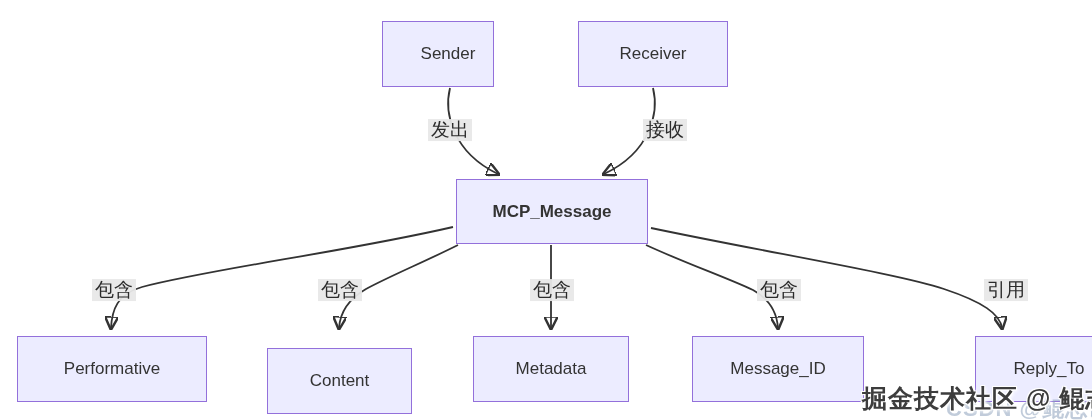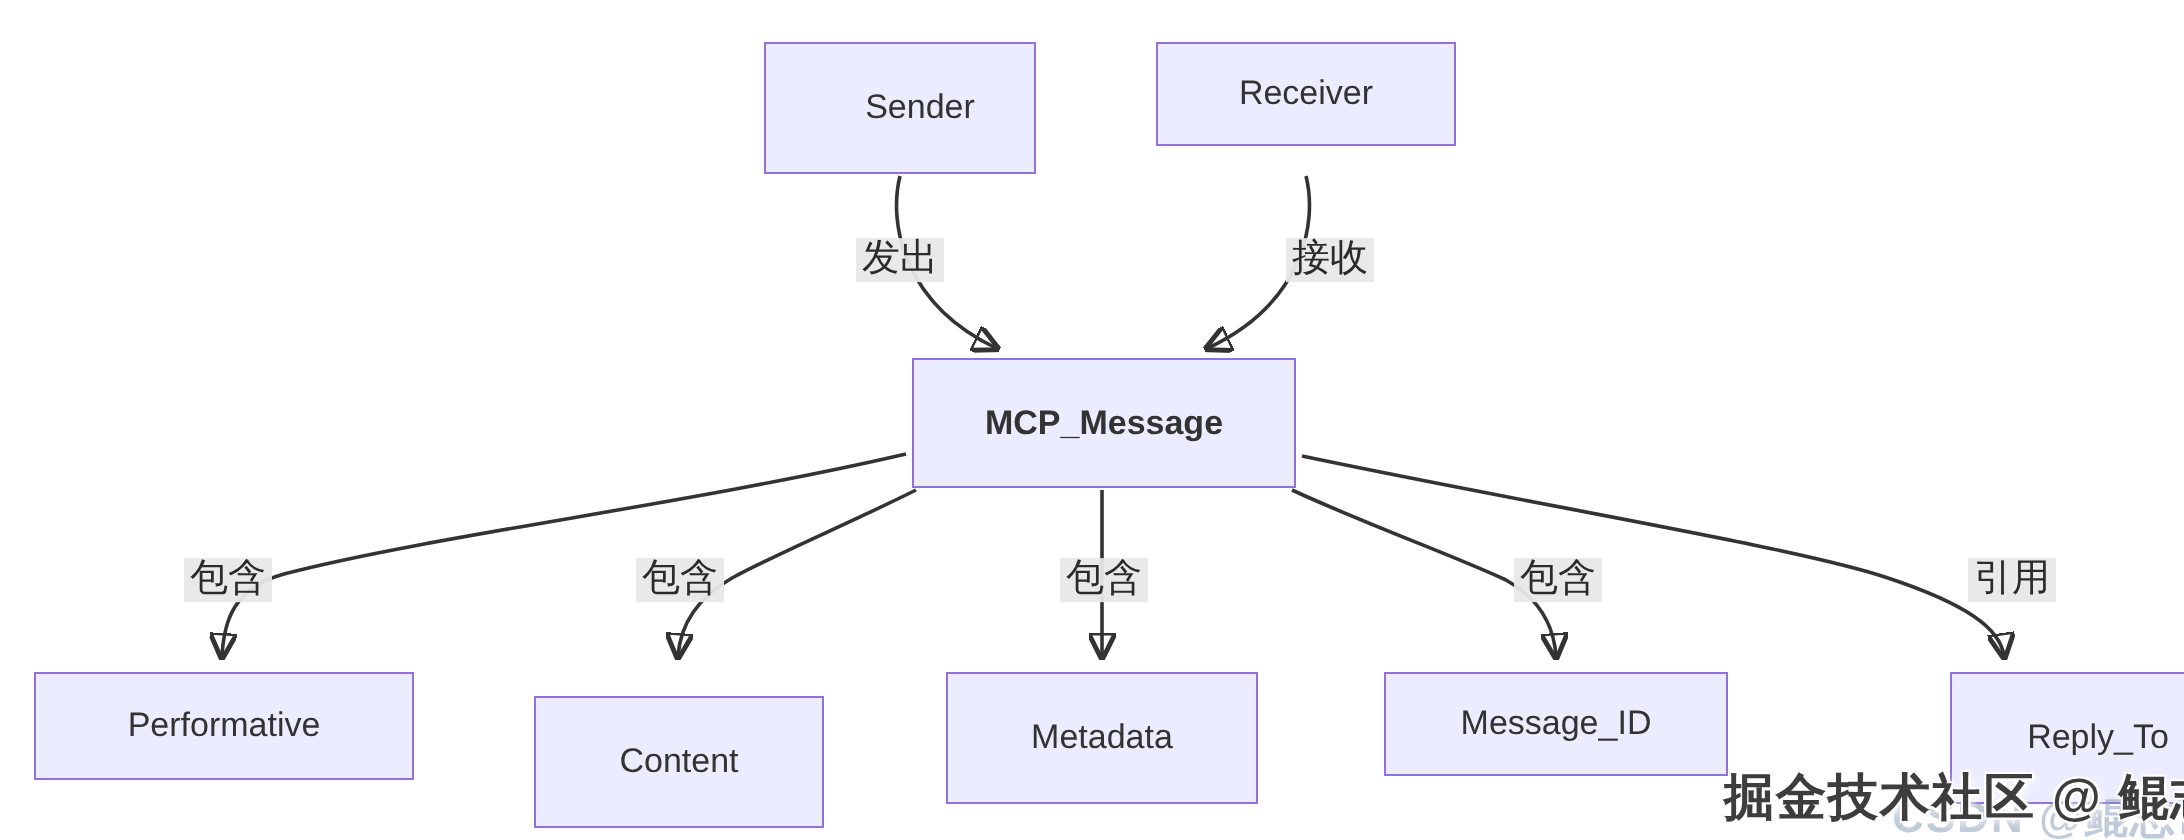--- a/index.html
+++ b/index.html
@@ -83,33 +83,33 @@
     </defs>
     <path d="M 450 88 C 444 112 452 152 498 174" marker-end="url(#arrow)"></path>
     <path d="M 653 88 C 659 112 651 152 604 174" marker-end="url(#arrow)"></path>
     <path d="M 453 227 C 345 252 215 268 142 287 C 117 294 112 310 111 328" marker-end="url(#arrow)"></path>
     <path d="M 458 245 C 424 262 390 276 366 289 C 347 300 340 314 339 328" marker-end="url(#arrow)"></path>
     <path d="M 551 245 L 551 328" marker-end="url(#arrow)"></path>
     <path d="M 646 245 C 685 263 725 277 753 290 C 771 300 777 314 778 328" marker-end="url(#arrow)"></path>
     <path d="M 651 228 C 770 253 900 274 944 289 C 983 302 1000 314 1002 328" marker-end="url(#arrow)"></path>
   </svg>
 
-  <div class="node" style="left:382px; top:21px; width:136px; height:66px;padding-left:20px;">Sender</div>
+  <div class="node" style="left:382px; top:21px; width:112px; height:66px;padding-left:20px;">Sender</div>
 
-  <div class="node" style="left:578px; top:21px; width:150px; height:52px;">Receiver</div>
+  <div class="node" style="left:578px; top:21px; width:150px; height:66px;">Receiver</div>
 
   <div class="node" style="left:456px; top:179px; width:192px; height:65px;font-weight:bold;">MCP_Message</div>
 
-  <div class="node" style="left:17px; top:336px; width:190px; height:54px;">Performative</div>
+  <div class="node" style="left:17px; top:336px; width:190px; height:66px;">Performative</div>
 
   <div class="node" style="left:267px; top:348px; width:145px; height:66px;">Content</div>
 
   <div class="node" style="left:473px; top:336px; width:156px; height:66px;">Metadata</div>
 
-  <div class="node" style="left:692px; top:336px; width:172px; height:52px;">Message_ID</div>
+  <div class="node" style="left:692px; top:336px; width:172px; height:66px;">Message_ID</div>
 
   <div class="node" style="left:975px; top:336px; width:148px; height:66px;">Reply_To</div>
 
   <div class="edge-label" style="left:450px; top:130px;">发出</div>
 
   <div class="edge-label" style="left:653px; top:130px;margin-left:12px;">接收</div>
 
   <div class="edge-label" style="left:114px; top:290px;">包含</div>
 
   <div class="edge-label" style="left:340px; top:290px;">包含</div>

